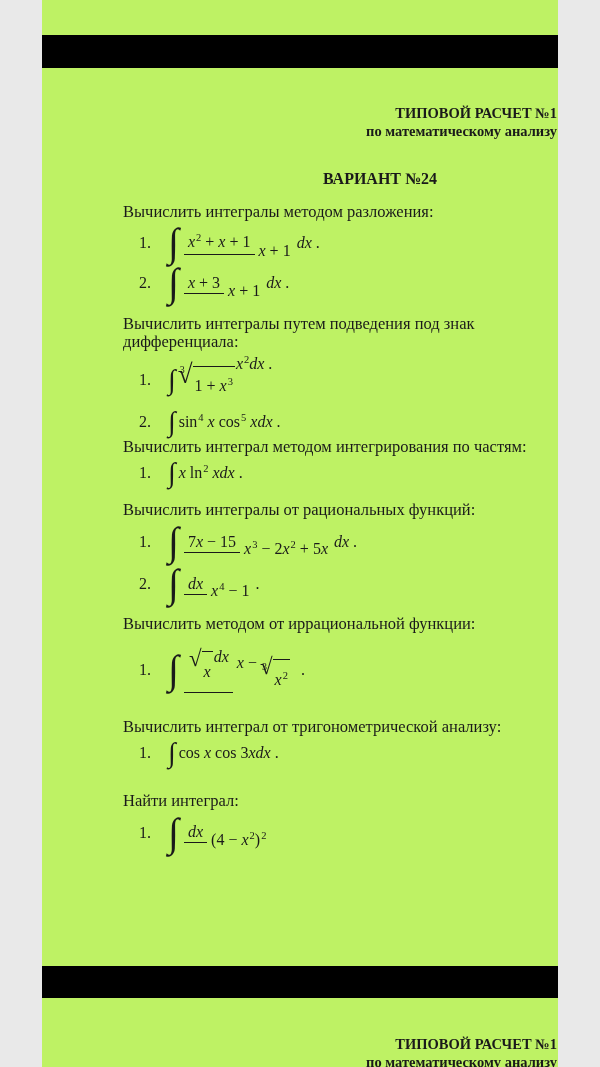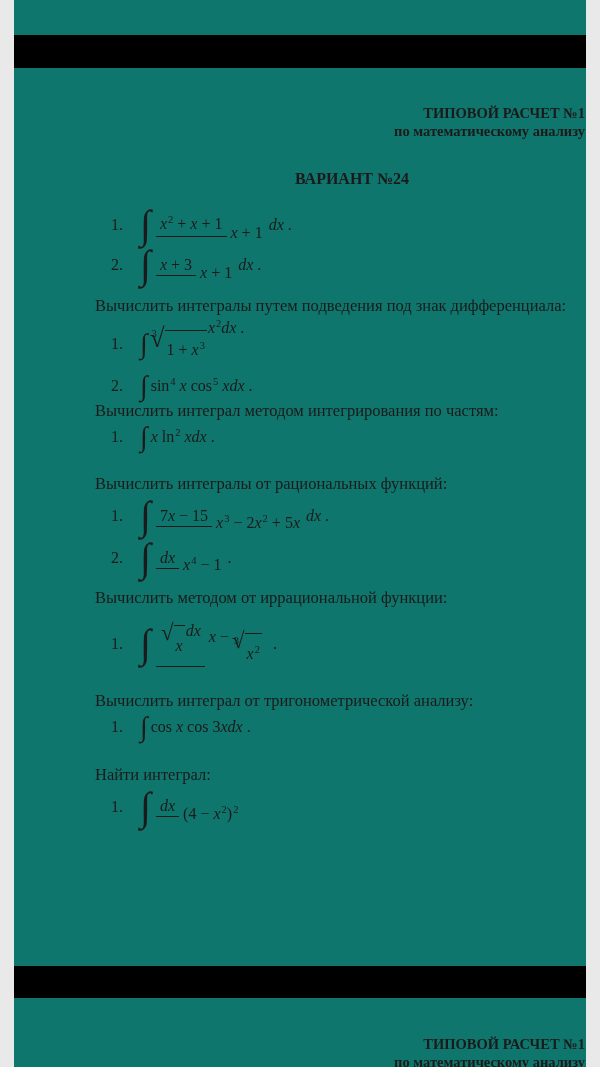--- a/index.html
+++ b/index.html
@@ -1,32 +1,32 @@
 <!DOCTYPE html>
 <html><head>
 <meta charset="utf-8">
 <style>
   html,body{margin:0;padding:0;background:#e9e9e9;}
-  .page{position:relative;width:572px;height:1067px;background:#0f766e;
+  .page{position:relative;width:516px;height:1067px;background:#bef264;
         font-family:"Liberation Serif","DejaVu Serif",serif;color:#1a1a1a;
         overflow:hidden;margin:0 auto;}
   .bar{position:absolute;left:0;width:100%;background:#000;}
   .bar-top{top:35px;height:33px;}
   .bar-bottom{top:966px;height:32px;}
   .hdr{position:absolute;right:1px;text-align:right;font-weight:700;
        font-size:14.5px;line-height:18px;white-space:nowrap;}
   .hdr-top{top:104px;}
   .hdr-bottom{top:1035px;}
   .variant{position:absolute;top:170px;left:0;width:676px;text-align:center;
            font-weight:700;font-size:16px;}
   .content{position:absolute;left:81px;top:203px;right:0;}
   .heading{font-size:16.5px;line-height:18px;margin-bottom:3px;}
   .section:nth-child(1){margin-bottom:14px;}
   .section:nth-child(2){}
-  .section:nth-child(3){margin-bottom:26px;}
+  .section:nth-child(3){margin-bottom:16px;}
   .section:nth-child(4){margin-bottom:12px;}
   .section:nth-child(5){margin-bottom:16px;}
   .section:nth-child(6){margin-bottom:26px;}
   .item{display:flex;align-items:center;margin:4px 0;font-size:16px;}
   .inum{flex:0 0 45px;padding-left:16px;box-sizing:border-box;}
   .fx{display:flex;align-items:center;}
   .run{display:inline;white-space:pre;}
   .int{font-size:28px;line-height:0.9;margin-right:3px;}
   .tall .int{font-size:40px;line-height:0.85;}
   .frac{display:inline-flex;align-items:center;
@@ -51,20 +51,21 @@
 
   <div class="hdr hdr-top">
     <div>ТИПОВОЙ РАСЧЕТ №1</div>
     <div>по математическому анализу</div>
   </div>
 
   <div class="variant">ВАРИАНТ №24</div>
 
   <div class="content">
       <div class="section">
+        <div class="heading">Вычислить интегралы методом разложения:</div>
         <div class="item tall">
           <span class="inum">1.</span>
           <span class="fx">
             <span class="int">∫</span>
             <span class="frac">
               <span class="fn"><span class="v">x</span><span class="sp">2</span><span class="o"> + </span><span class="v">x</span><span class="o"> + 1</span></span>
               <span class="fd"><span class="v">x</span><span class="o"> + 1</span></span>
             </span>
             <span class="run"><span class="v">dx</span><span class="o"> .</span></span>
           </span>

